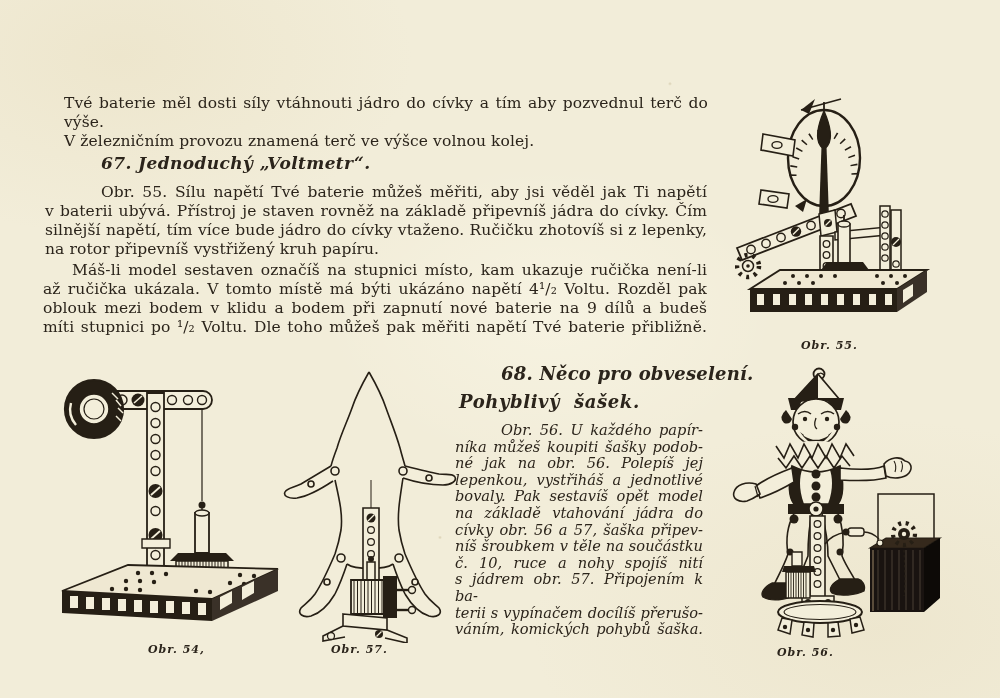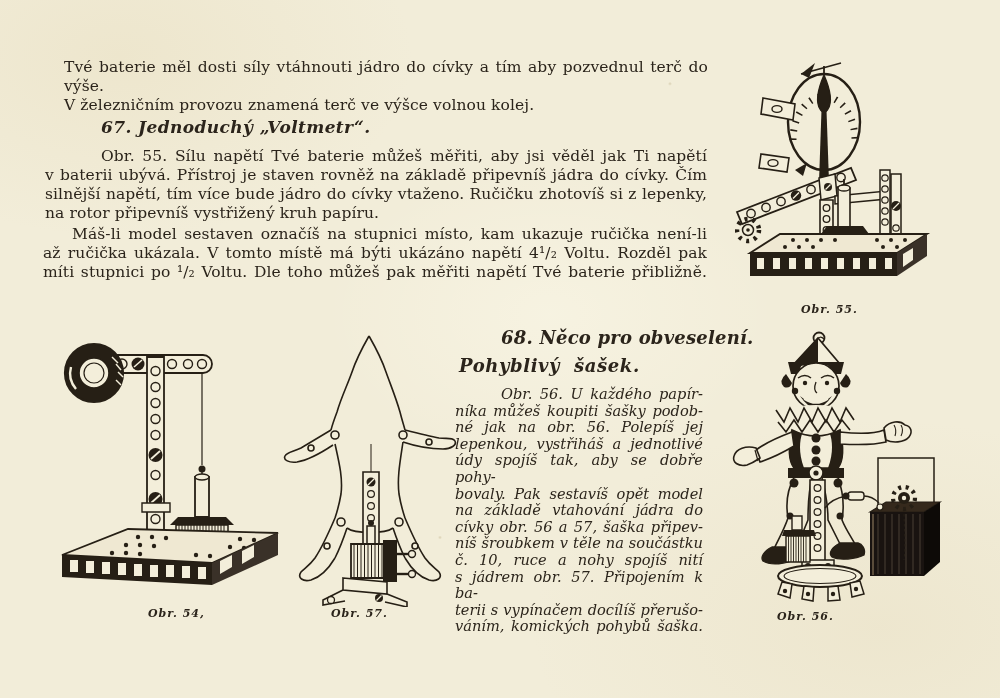--- a/index.html
+++ b/index.html
@@ -12,21 +12,21 @@
       radial-gradient(ellipse 500px 300px at 88% 90%, rgba(210,192,145,.15), transparent 70%),
       radial-gradient(ellipse 300px 200px at 55% 45%, rgba(255,253,240,.35), transparent 75%),
       radial-gradient(circle 2px at 23% 31%, rgba(160,140,90,.35), transparent 100%),
       radial-gradient(circle 2px at 67% 12%, rgba(160,140,90,.3), transparent 100%),
       radial-gradient(circle 2px at 44% 77%, rgba(160,140,90,.3), transparent 100%),
       radial-gradient(circle 2px at 81% 55%, rgba(160,140,90,.3), transparent 100%);
     font-family:"DejaVu Serif","Liberation Serif",serif;
     color:#2b241b;
     overflow:hidden;
   }
-  .abs{position:absolute;}
+  .abs{position:absolute;margin-top:36px;}
   .body-text{font-size:15.5px;line-height:19px;letter-spacing:.1px;}
   .col-text{font-size:14.6px;line-height:16.6px;font-style:italic;}
   .jline{text-align:justify;text-align-last:justify;}
   .lline{text-align:right;text-align-last:left;}
   .ind-a{text-indent:56px;}
   .ind-b{text-indent:29px;}
   .ind-c{text-indent:46px;}
   .heading{font-weight:bold;font-style:italic;white-space:nowrap;}
   .h67{font-size:17px;letter-spacing:.4px;}
   .h68{font-size:18px;letter-spacing:.2px;}
@@ -50,32 +50,32 @@
   <div class="abs body-text" style="left:45px;top:147px;width:662px;">
     <div class="jline ind-a">Obr. 55. Sílu napětí Tvé baterie můžeš měřiti, aby jsi věděl jak Ti napětí</div>
     <div class="jline">v baterii ubývá. Přístroj je staven rovněž na základě připevníš jádra do cívky. Čím</div>
     <div class="jline">silnější napětí, tím více bude jádro do cívky vtaženo. Ručičku zhotovíš si z lepenky,</div>
     <div class="lline">na rotor připevníš vystřižený kruh papíru.</div>
   </div>
 
   <div class="abs body-text" style="left:43px;top:225px;width:664px;">
     <div class="jline ind-b">Máš-li model sestaven označíš na stupnici místo, kam ukazuje ručička není-li</div>
     <div class="jline">až ručička ukázala. V tomto místě má býti ukázáno napětí 4¹/₂ Voltu. Rozděl pak</div>
+    <div class="jline">oblouk mezi bodem v klidu a bodem při zapnutí nové baterie na 9 dílů a budeš</div>
     <div class="jline">míti stupnici po ¹/₂ Voltu. Dle toho můžeš pak měřiti napětí Tvé baterie přibližně.</div>
   </div>
 
   <div class="abs heading h68" style="left:501px;top:327px;text-align:right;">68. Něco pro obveselení.</div>
   <div class="abs heading hsub" style="left:459px;top:355px;">Pohyblivý šašek.</div>
 
   <div class="abs col-text" style="left:455px;top:386px;width:248px;">
     <div class="jline ind-c">Obr. 56. U každého papír-</div>
     <div class="jline">níka můžeš koupiti šašky podob-</div>
     <div class="jline">né jak na obr. 56. Polepíš jej</div>
     <div class="jline">lepenkou, vystřiháš a jednotlivé</div>
-    <div class="jline">údy spojíš tak, aby se dobře pohy-</div>
     <div class="jline">bovaly. Pak sestavíš opět model</div>
     <div class="jline">na základě vtahování jádra do</div>
     <div class="jline">cívky obr. 56 a 57, šaška připev-</div>
     <div class="jline">níš šroubkem v těle na součástku</div>
     <div class="jline">č. 10, ruce a nohy spojíš nití</div>
     <div class="jline">s jádrem obr. 57. Připojením k ba-</div>
     <div class="jline">terii s vypínačem docílíš přerušo-</div>
     <div class="jline">váním, komických pohybů šaška.</div>
   </div>
 

